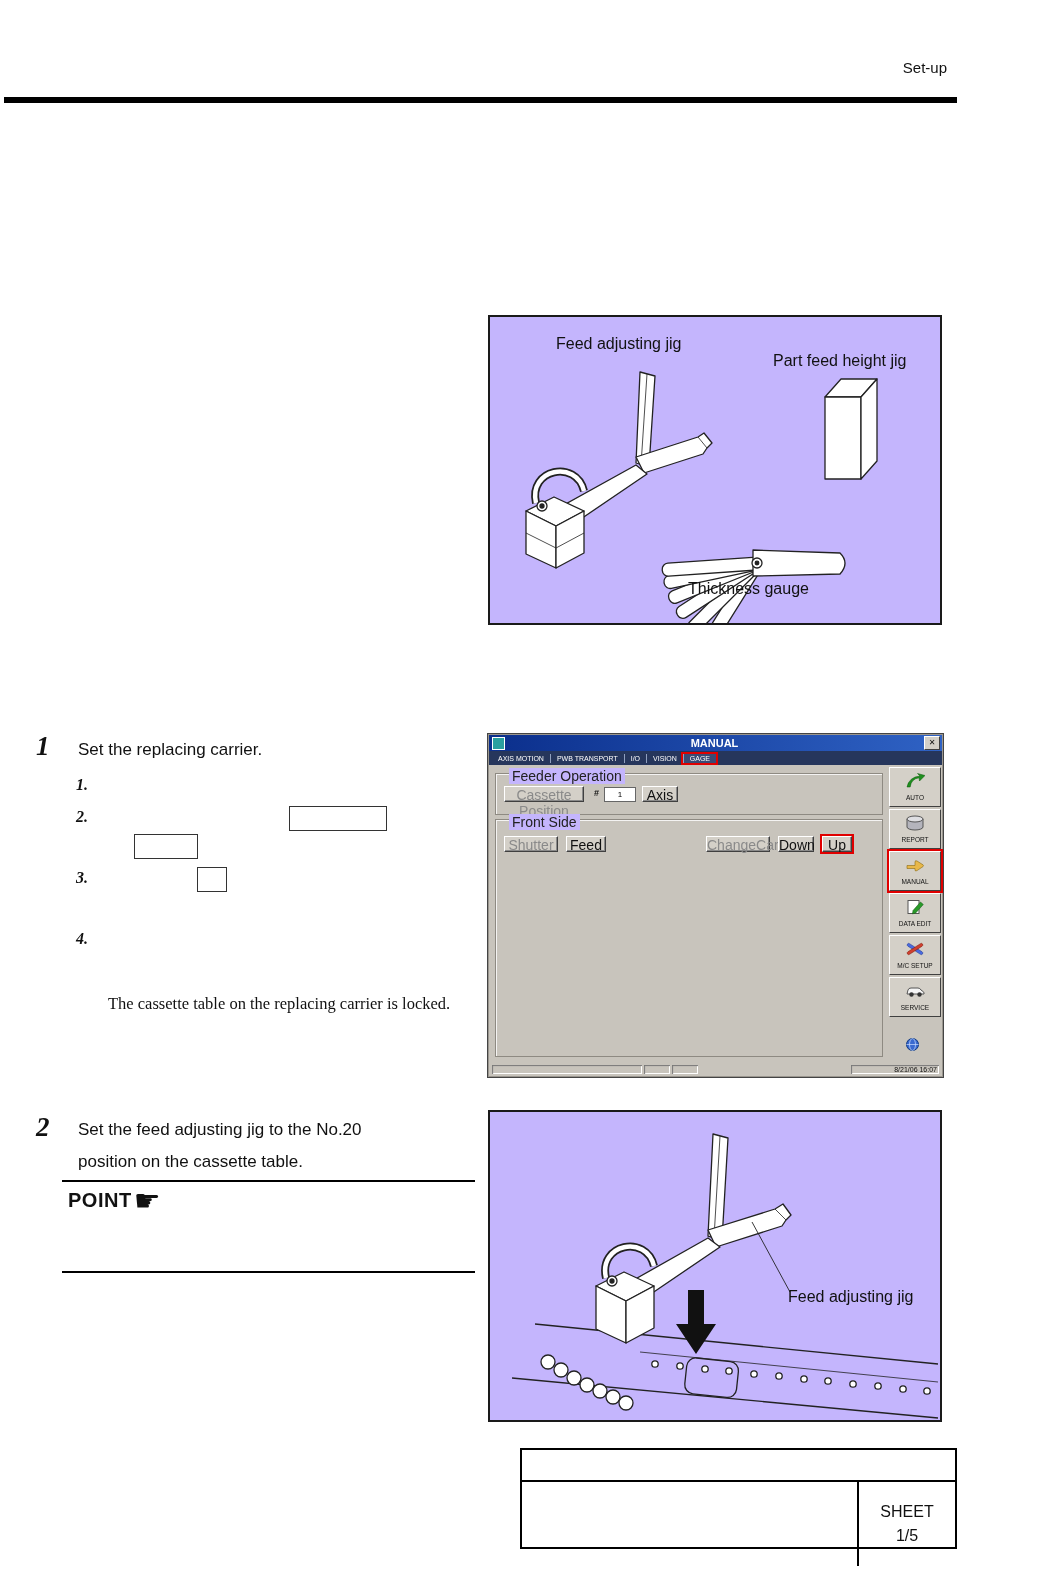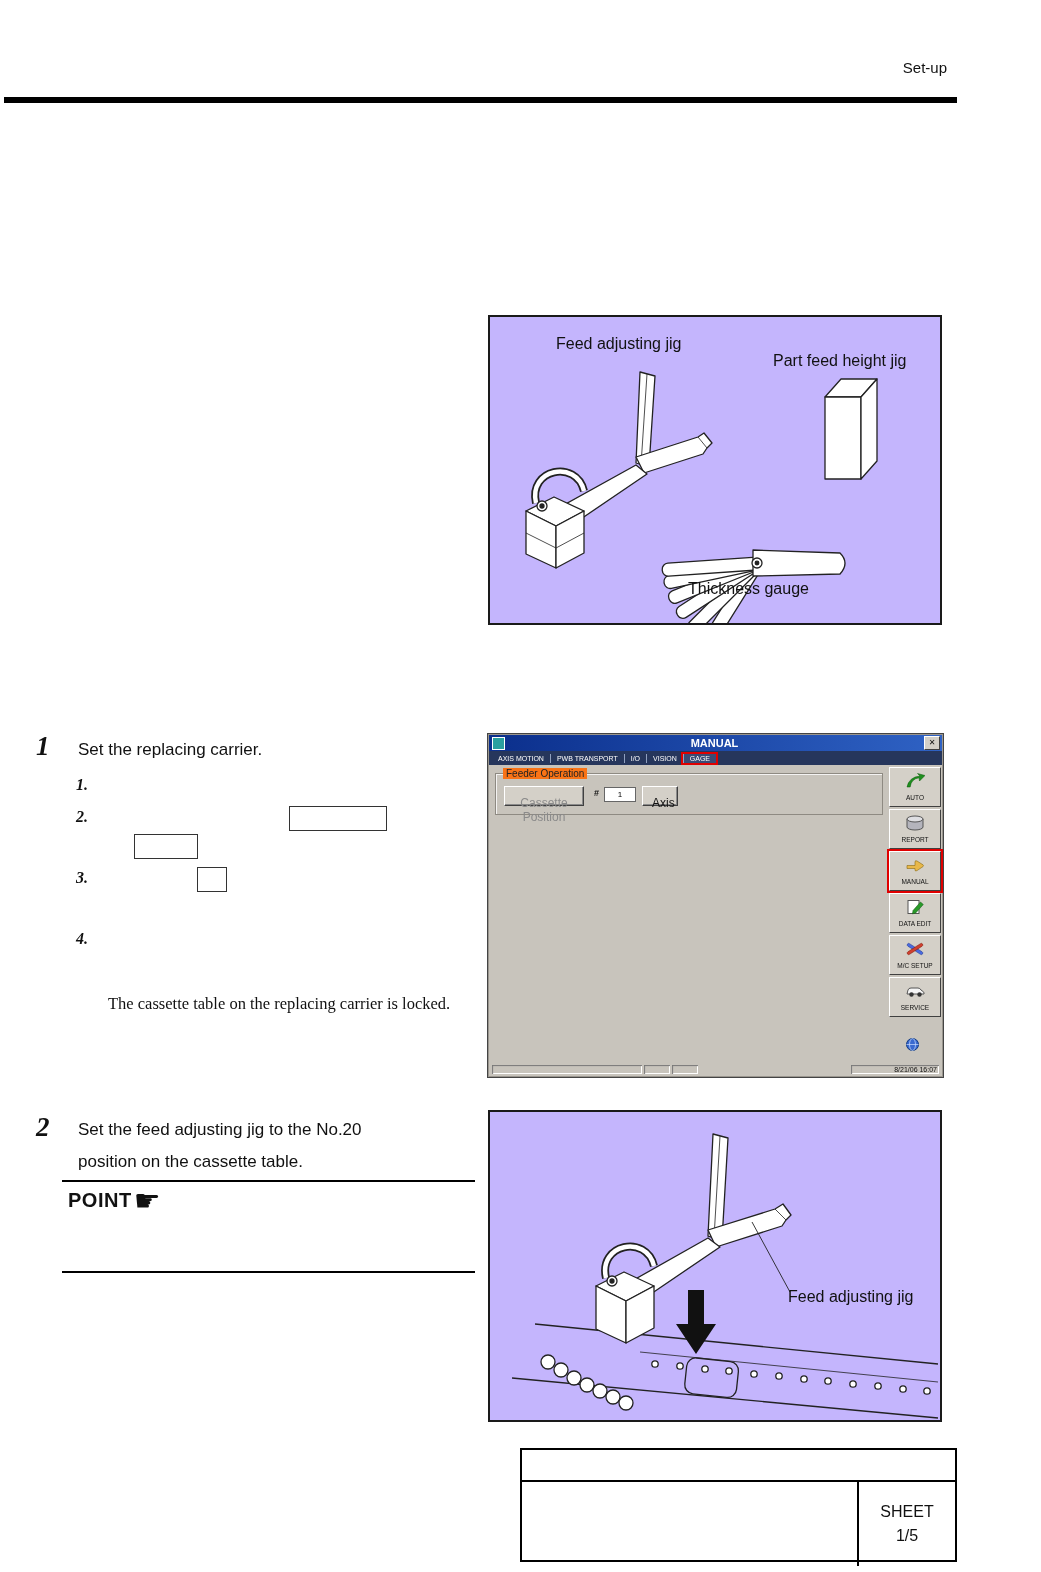--- a/index.html
+++ b/index.html
@@ -39,42 +39,42 @@
   .mw-sysicon{width:11px;height:11px;margin-left:3px;background:#2aa0a0;border:1px solid #fff;}
   .mw-close{width:14px;height:12px;margin-right:2px;background:#d4d0c8;border:1px solid #404040;
      border-top-color:#fff;border-left-color:#fff;font-size:8px;line-height:11px;text-align:center;color:#111;}
   .mw-tabs{position:absolute;left:1px;top:17px;width:453px;height:14px;background:#26365c;
      display:flex;align-items:center;padding-left:3px;box-sizing:border-box;}
   .mw-tab{color:#fff;font-size:7px;padding:1px 6px;white-space:nowrap;}
   .mw-tab + .mw-tab{border-left:1px solid #90a0c0;}
   .mw-tab-active{background:#3a4a74;}
   .mw-body{position:absolute;left:1px;top:31px;width:397px;height:297px;background:#c8c4bc;}
   .mw-group{position:absolute;border:1px solid #8e8a82;box-shadow:1px 1px 0 rgba(255,255,255,.8) inset;}
-  .mw-group-label{position:absolute;top:-6px;left:7px;font-size:10px;background:#f97316;padding:0 3px;color:#222;}
-  .mw-btn{position:absolute;height:16px;font-size:12px;font-family:"Liberation Sans",sans-serif;
+  .mw-group-label{position:absolute;top:-6px;left:13px;font-size:14px;background:#c4b5fd;padding:0 3px;color:#222;}
+  .mw-btn{position:absolute;height:16px;font-size:14px;font-family:"Liberation Sans",sans-serif;
      background:#d4d0c8;border:1px solid #404040;border-top-color:#fff;border-left-color:#fff;
-     box-shadow:inset -1px -1px 0 #8a8a8a;padding:9px;color:#111;}
+     box-shadow:inset -1px -1px 0 #8a8a8a;padding:0;color:#111;}
   .mw-btn-disabled{color:#8a8a8a;}
   .mw-hash{position:absolute;font-size:9px;font-weight:bold;}
   .mw-input{position:absolute;height:13px;background:#fff;border:1px solid #666;font-size:8px;
      text-align:center;padding:0;font-family:"Liberation Sans",sans-serif;}
   .mw-sidebar{position:absolute;left:398px;top:31px;width:56px;height:297px;}
   .side-btn{position:absolute;left:3px;width:50px;height:38px;background:#d4d0c8;
      border:1px solid #404040;border-top-color:#fff;border-left-color:#fff;
      display:flex;flex-direction:column;align-items:center;justify-content:center;gap:1px;}
   .side-label{font-size:6.5px;color:#111;white-space:nowrap;}
   .side-globe{position:absolute;left:20px;top:272px;width:13px;height:13px;}
   .mw-status{position:absolute;left:1px;bottom:1px;width:453px;height:13px;background:#c8c4bc;
      display:flex;align-items:center;gap:2px;padding:0 3px;box-sizing:border-box;}
   .mw-cell{height:9px;box-shadow:inset 1px 1px 1px #777,inset -1px -1px 0 #fff;}
   .mw-time{font-size:7px;color:#111;text-align:right;line-height:9px;padding-right:2px;}
   .red-box{outline:2px solid #e00000;}
 
   
-  .footer-table{left:520px;top:1448px;width:437px;height:114px;border:2px solid #000;box-sizing:border-box;}
+  .footer-table{left:520px;top:1448px;width:437px;height:101px;border:2px solid #000;box-sizing:border-box;}
   .ft-row1{height:30px;border-bottom:2px solid #000;}
   .ft-row2{display:flex;height:84px;}
   .ft-left{flex:1;}
   .ft-right{width:96px;border-left:2px solid #000;display:flex;flex-direction:column;
      align-items:center;justify-content:center;gap:6px;font-size:16px;}
 </style>
 </head>
 <body>
 
 <div class="page">
@@ -157,20 +157,28 @@
       <span class="mw-tab">VISION</span>
       <span class="mw-tab mw-tab-active red-box">GAGE</span>
     </div>
     <div class="mw-body">
       <div class="mw-group" style="left:6px;top:8px;width:386px;height:40px">
         <span class="mw-group-label">Feeder Operation</span>
         <button class="mw-btn mw-btn-disabled" style="left:8px;top:12px;width:80px">Cassette Position</button>
         <span class="mw-hash" style="left:98px;top:14px">#</span>
         <input class="mw-input" style="left: 108px; top: 13px; width: 30px;" value="1">
         <button class="mw-btn" style="left:146px;top:12px;width:36px">Axis</button>
+      </div>
+      <div class="mw-group" style="left:6px;top:54px;width:386px;height:236px">
+        <span class="mw-group-label">Front Side</span>
+        <button class="mw-btn mw-btn-disabled" style="left:8px;top:16px;width:54px">Shutter</button>
+        <button class="mw-btn" style="left:70px;top:16px;width:40px">Feed</button>
+        <button class="mw-btn mw-btn-disabled" style="left:210px;top:16px;width:64px">ChangeCart</button>
+        <button class="mw-btn" style="left:282px;top:16px;width:36px">Down</button>
+        <button class="mw-btn red-box" style="left:326px;top:16px;width:30px">Up</button>
       </div>
     </div>
     <div class="mw-sidebar">
       <div class="side-btn" style="top:2px">
         <span><svg width="20" height="16" viewBox="0 0 20 16">
               <path d="M2 14 Q4 4 15 3 L12.5 0.5 L20 2.5 L14.5 8 L14 4.8 Q6 6 5.2 14 Z" fill="#1f8f1f" stroke="#0a5a0a" stroke-width="0.5"></path>
             </svg></span>
         <span class="side-label">AUTO</span>
       </div>
       <div class="side-btn" style="top:44px">

